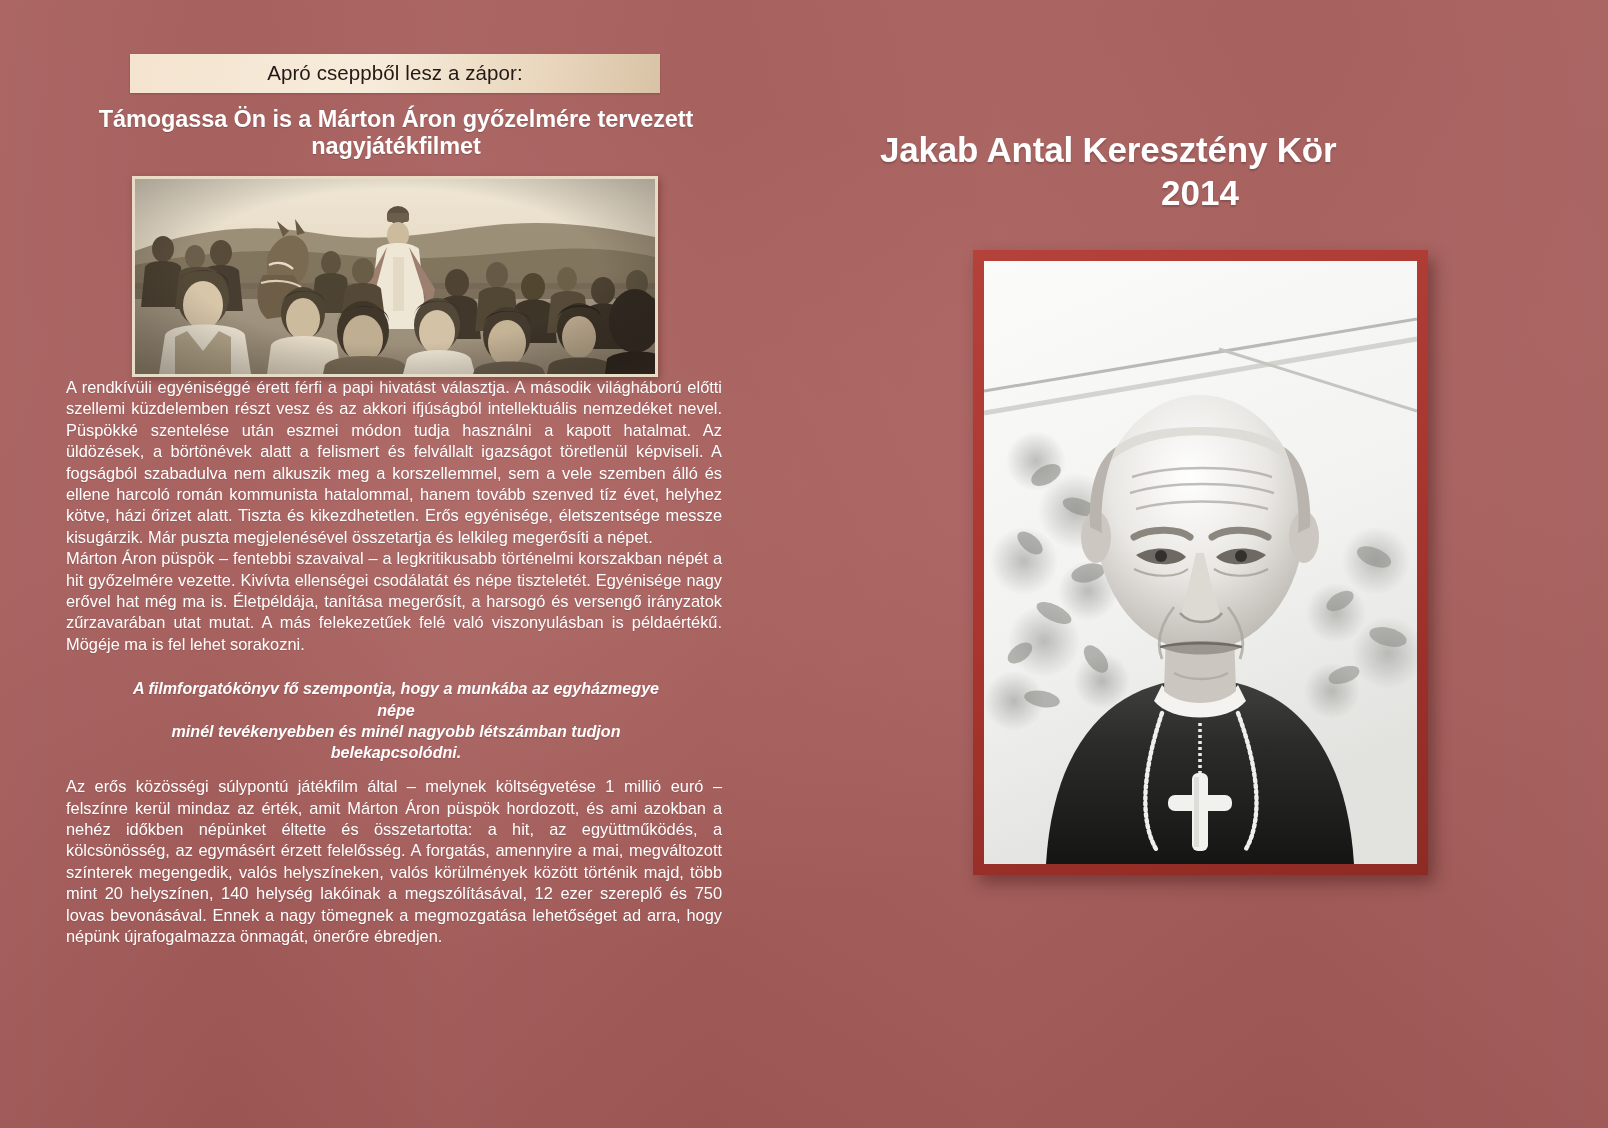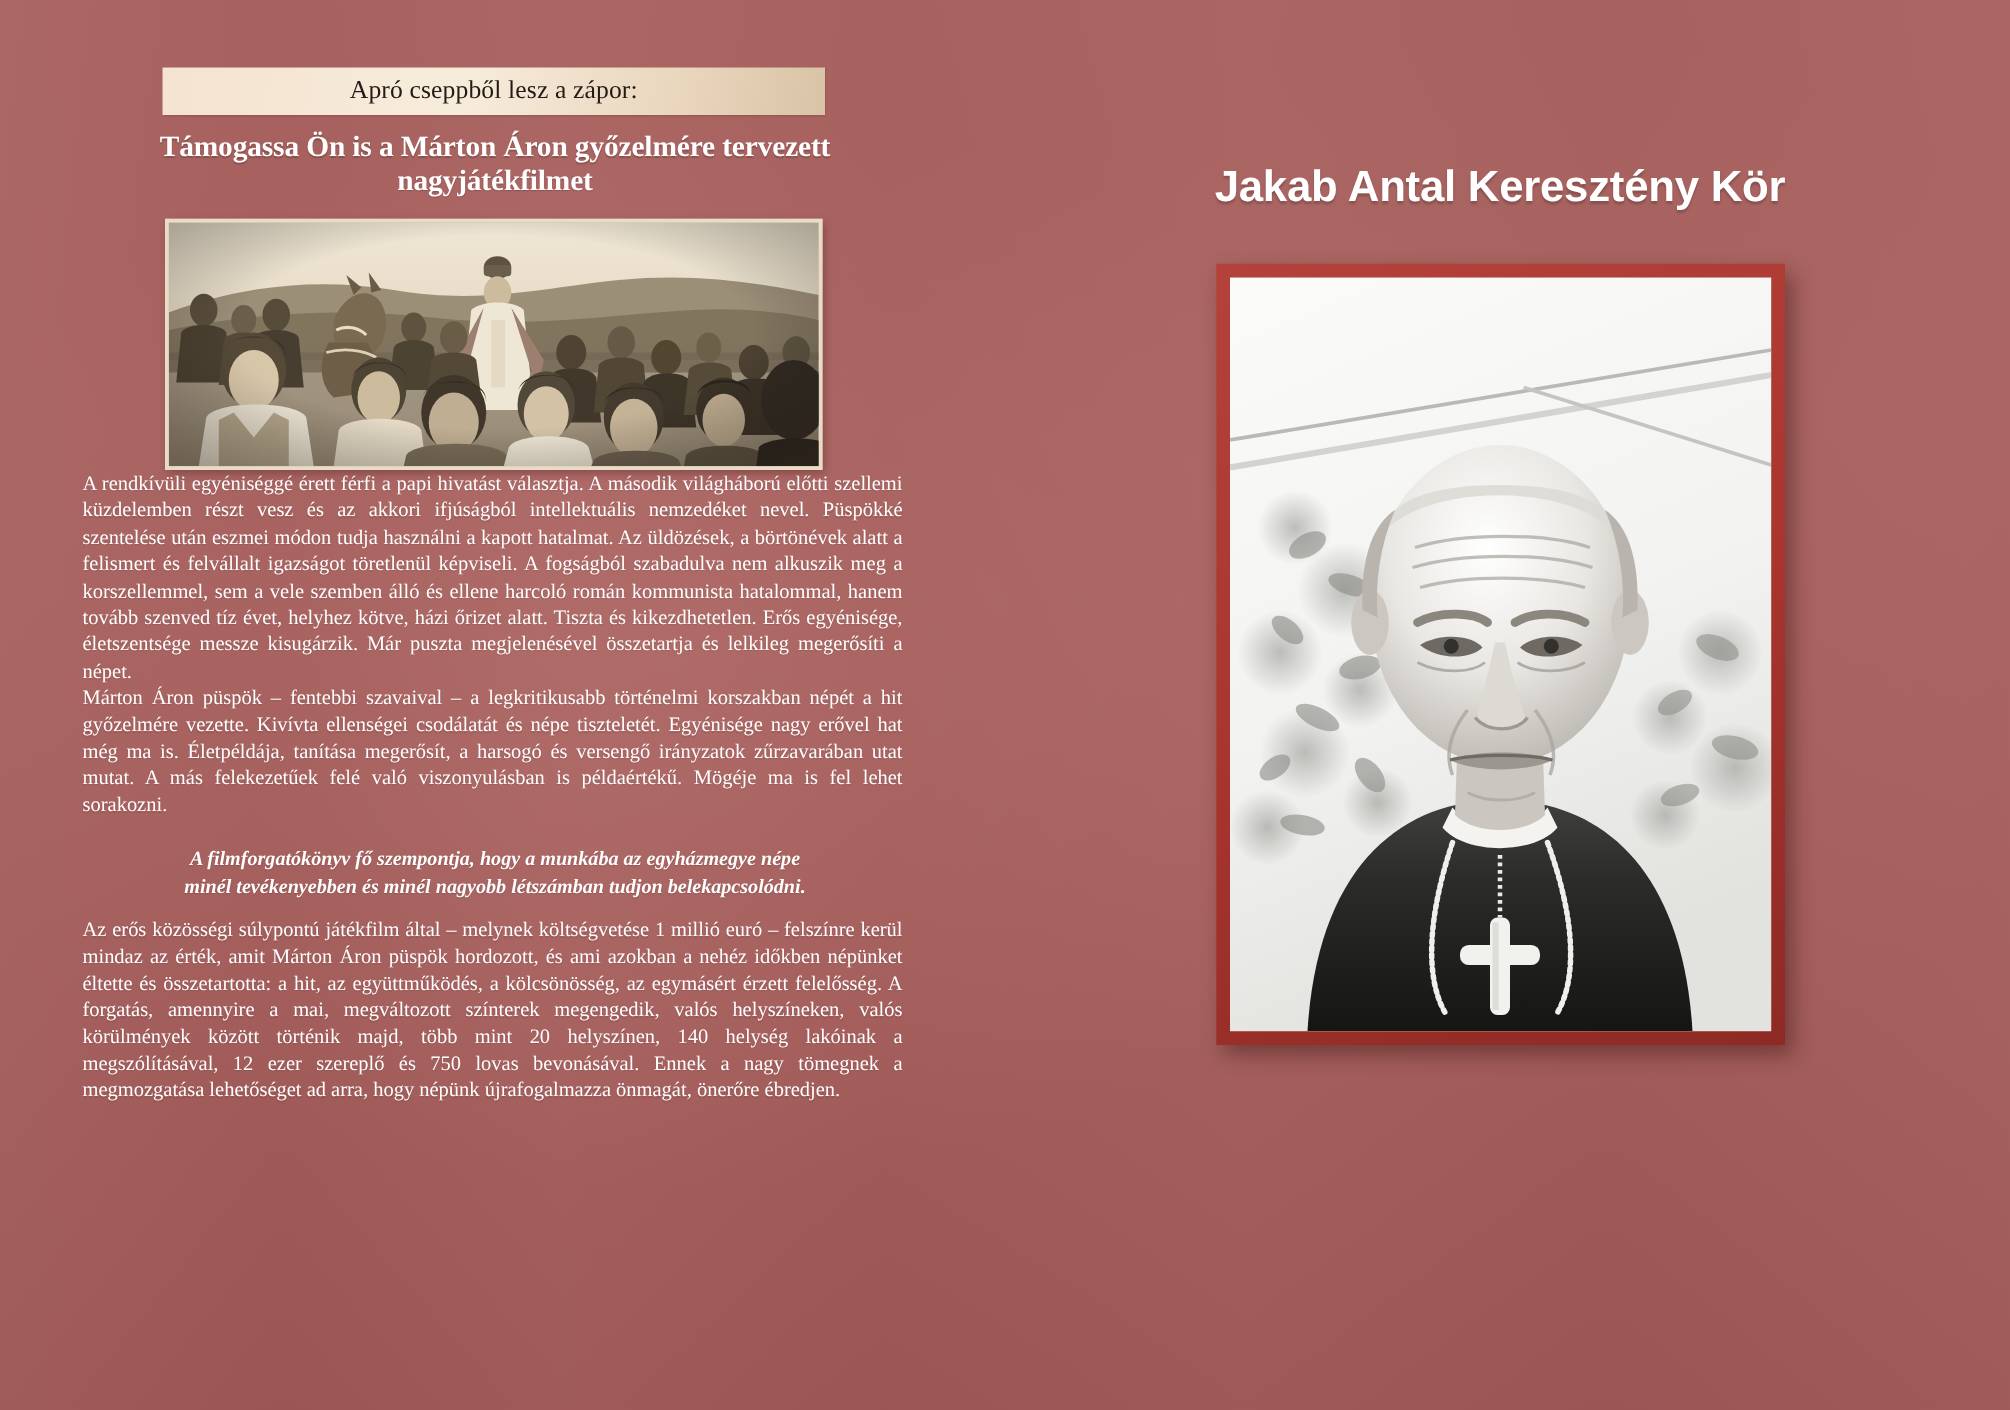--- a/index.html
+++ b/index.html
@@ -33,21 +33,20 @@
     opacity: .7;
   }
 
   
   .left-panel {
     position: absolute;
     left: 66px;
     top: 54px;
     width: 660px;
     z-index: 3;
-    font-family: Liberation Serif, serif;
   }
   .headline-band {
     margin-left: 64px;
     width: 518px;
     background: linear-gradient(100deg, #f4e3cf 0%, #f7ecdb 45%, #e9d6bd 78%, #d9c3a6 100%);
     color: #231a16;
     font-size: 20.5px;
     text-align: center;
     padding: 7px 6px 8px;
     box-shadow: 0 1px 2px rgba(0,0,0,0.18);
@@ -102,21 +101,21 @@
   .right-panel {
     position: absolute;
     left: 880px;
     top: 0;
     width: 640px;
     height: 1128px;
     z-index: 3;
   }
   .cover-title {
     margin-top: 128px;
-    text-align: center;
+    text-align: left;
     color: #ffffff;
     font-size: 35px;
     font-weight: bold;
     line-height: 1.28;
     letter-spacing: -.2px;
     text-shadow: 0 2px 2px rgba(0,0,0,.2);
   }
   .cover-year {
     text-align: center;
     color: #ffffff;
@@ -316,20 +315,21 @@
       <span>minél tevékenyebben és minél nagyobb létszámban tudjon belekapcsolódni.</span>
     </div>
 
     <p class="body-par">Az erős közösségi súlypontú játékfilm által – melynek költségvetése 1 millió euró – felszínre kerül mindaz az érték, amit Márton Áron püspök hordozott, és ami azokban a nehéz időkben népünket éltette és összetartotta: a hit, az együttműködés, a kölcsönösség, az egymásért érzett felelősség. A forgatás, amennyire a mai, megváltozott színterek megengedik, valós helyszíneken, valós körülmények között történik majd, több mint 20 helyszínen, 140 helység lakóinak a megszólításával, 12 ezer szereplő és 750 lovas bevonásával. Ennek a nagy tömegnek a megmozgatása lehetőséget ad arra, hogy népünk újrafogalmazza önmagát, önerőre ébredjen.</p>
 
   </div>
 
   <div class="right-panel">
 
     <div class="cover-title">Jakab Antal Keresztény Kör</div>
+    <div class="cover-year">2014</div>
 
     <div class="portrait-wrap">
       <div class="portrait-inner">
         <svg viewBox="0 0 433 603" preserveAspectRatio="xMidYMid slice">
           <defs>
             <linearGradient id="bgWall" x1="0" y1="0" x2="0.3" y2="1">
               <stop offset="0%" stop-color="#fbfbfa"></stop>
               <stop offset="60%" stop-color="#f2f2f0"></stop>
               <stop offset="100%" stop-color="#e2e2df"></stop>
             </linearGradient>

